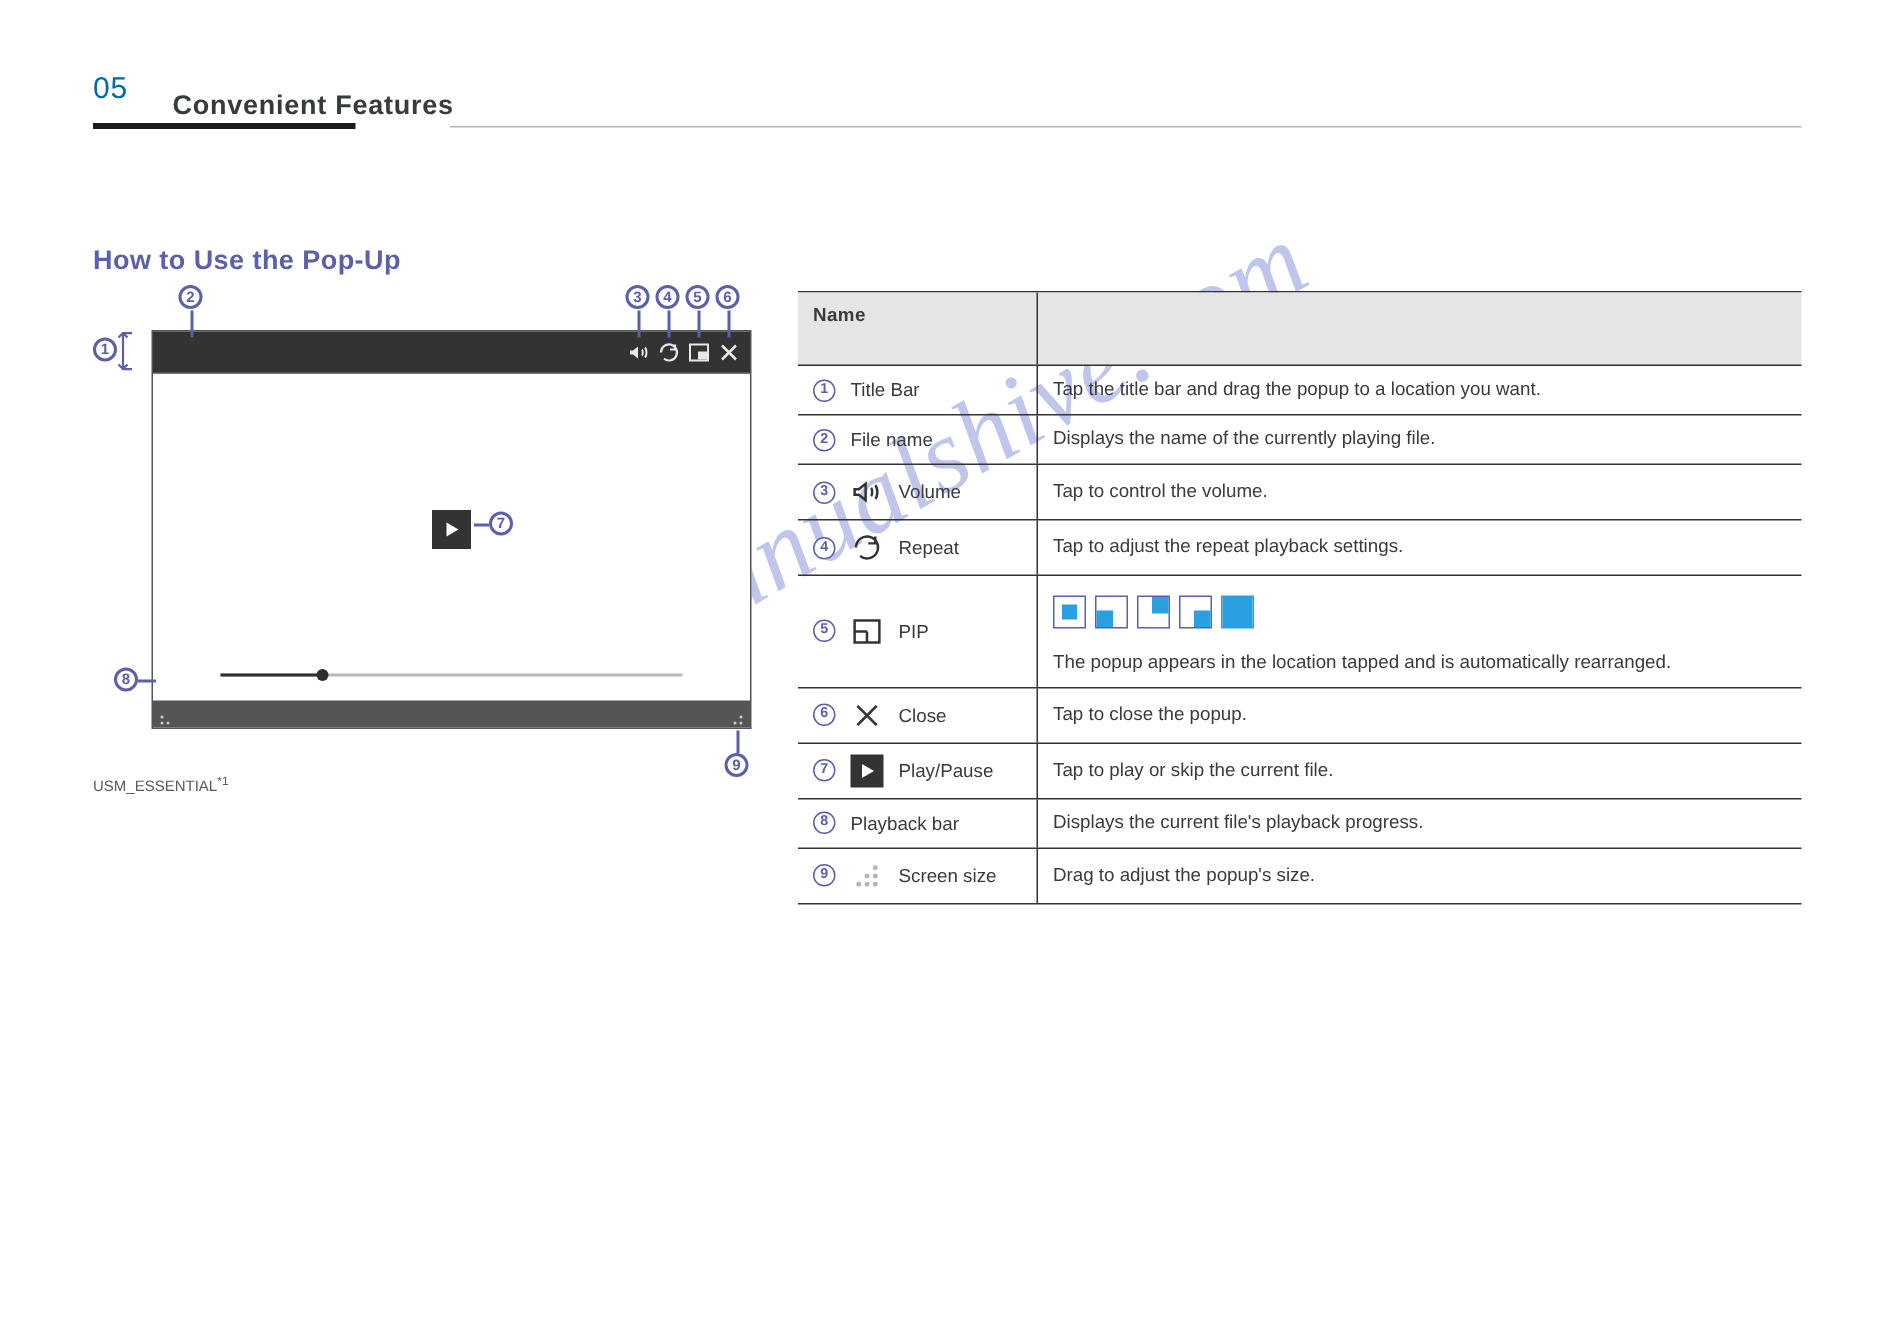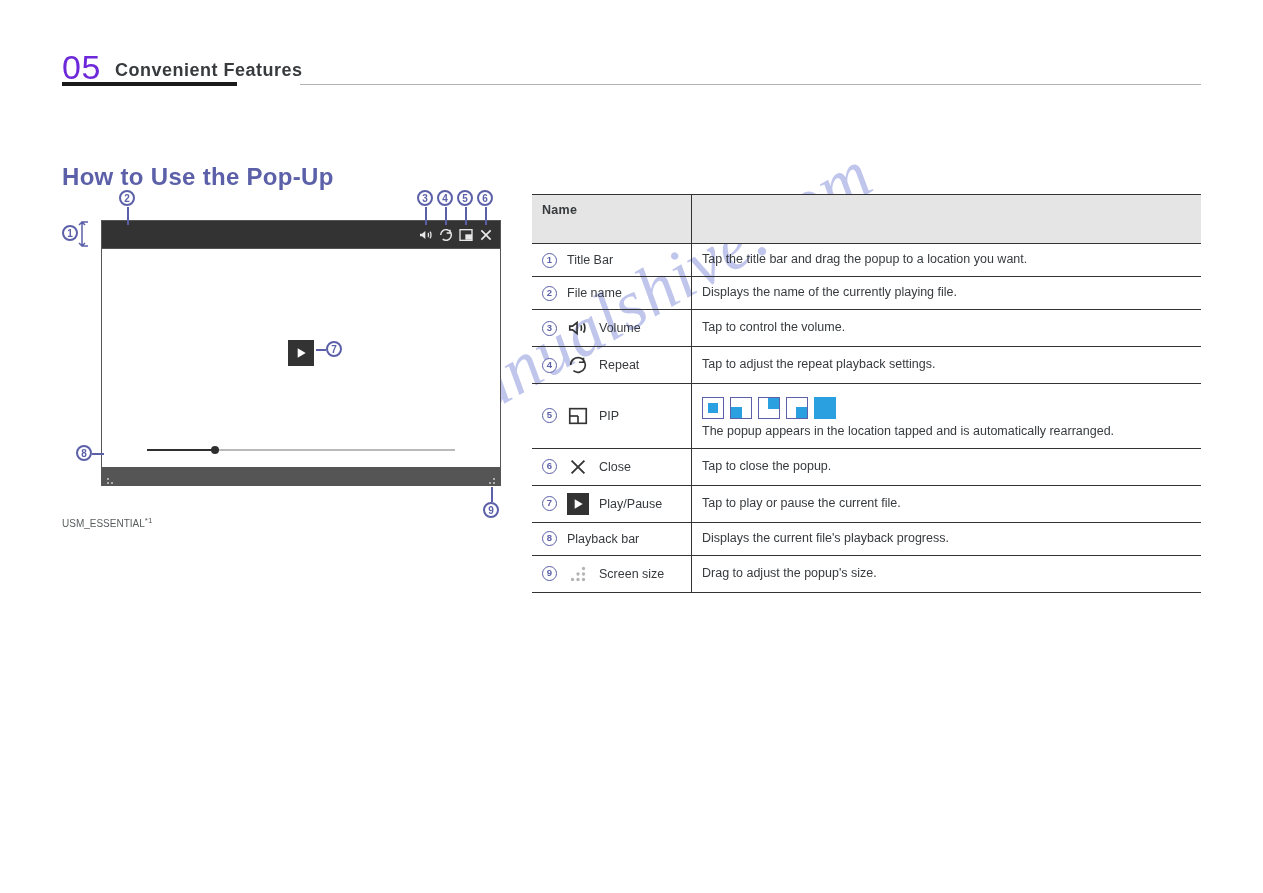--- a/index.html
+++ b/index.html
@@ -9,23 +9,23 @@
     background: #fff;
     font-family: Arial, Helvetica, sans-serif;
     color: #3a3a3a;
     position: relative;
     overflow: hidden;
   }
   .page-num {
     position: absolute;
     top: 48px;
     left: 62px;
-    font-size: 34px;
+    font-size: 20px;
     font-weight: 300;
-    color: #6d28d9;
+    color: #0369a1;
     letter-spacing: .5px;
   }
   .section-title {
     position: absolute;
     top: 60px;
     left: 115px;
     font-size: 18px;
     font-weight: 700;
     color: #373b3e;
     letter-spacing: .5px;
@@ -43,21 +43,21 @@
     top: 84px;
     left: 300px;
     right: 62px;
     height: 1px;
     background: #b0b4b6;
   }
   .subheading {
     position: absolute;
     top: 163px;
     left: 62px;
-    font-size: 24px;
+    font-size: 18px;
     color: #5b60a8;
     font-weight: 600;
     letter-spacing: .3px;
   }
 
   
   .diagram {
     position: absolute;
     top: 220px;
     left: 101px;
@@ -420,42 +420,42 @@
         <div class="pipopt tr">
             <div class="inner"></div>
           </div>
         <div class="pipopt br">
             <div class="inner"></div>
           </div>
         <div class="pipopt full">
             <div class="inner"></div>
           </div>
       </div>
-      <div style="margin-top:4px">The popup appears in the location tapped and is automatically rearranged.</div>
+      <div style="margin-top:14px">The popup appears in the location tapped and is automatically rearranged.</div>
     </div>
   </div>
   <div class="row">
     <div class="c1">
         <span class="num">6</span>
       <span class="ricon"><svg viewBox="0 0 24 24" stroke="currentColor" stroke-width="2">
             <path d="M5 5l14 14M19 5L5 19"></path>
           </svg></span>
       <span class="lbl">Close</span>
       </div>
     <div class="c2">Tap to close the popup.</div>
   </div>
   <div class="row">
     <div class="c1">
         <span class="num">7</span>
       <span class="ricon dark"><svg viewBox="0 0 24 24">
             <path d="M7 5v14l12-7z" fill="currentColor"></path>
           </svg></span>
       <span class="lbl">Play/Pause</span>
       </div>
-    <div class="c2">Tap to play or pause the current file.</div>
+    <div class="c2">Tap to play or skip the current file.</div>
   </div>
   <div class="row">
     <div class="c1">
         <span class="num">8</span>
         <span class="lbl">Playback bar</span>
       </div>
     <div class="c2">
       <div>Displays the current file's playback progress.</div>
     </div>
   </div>

